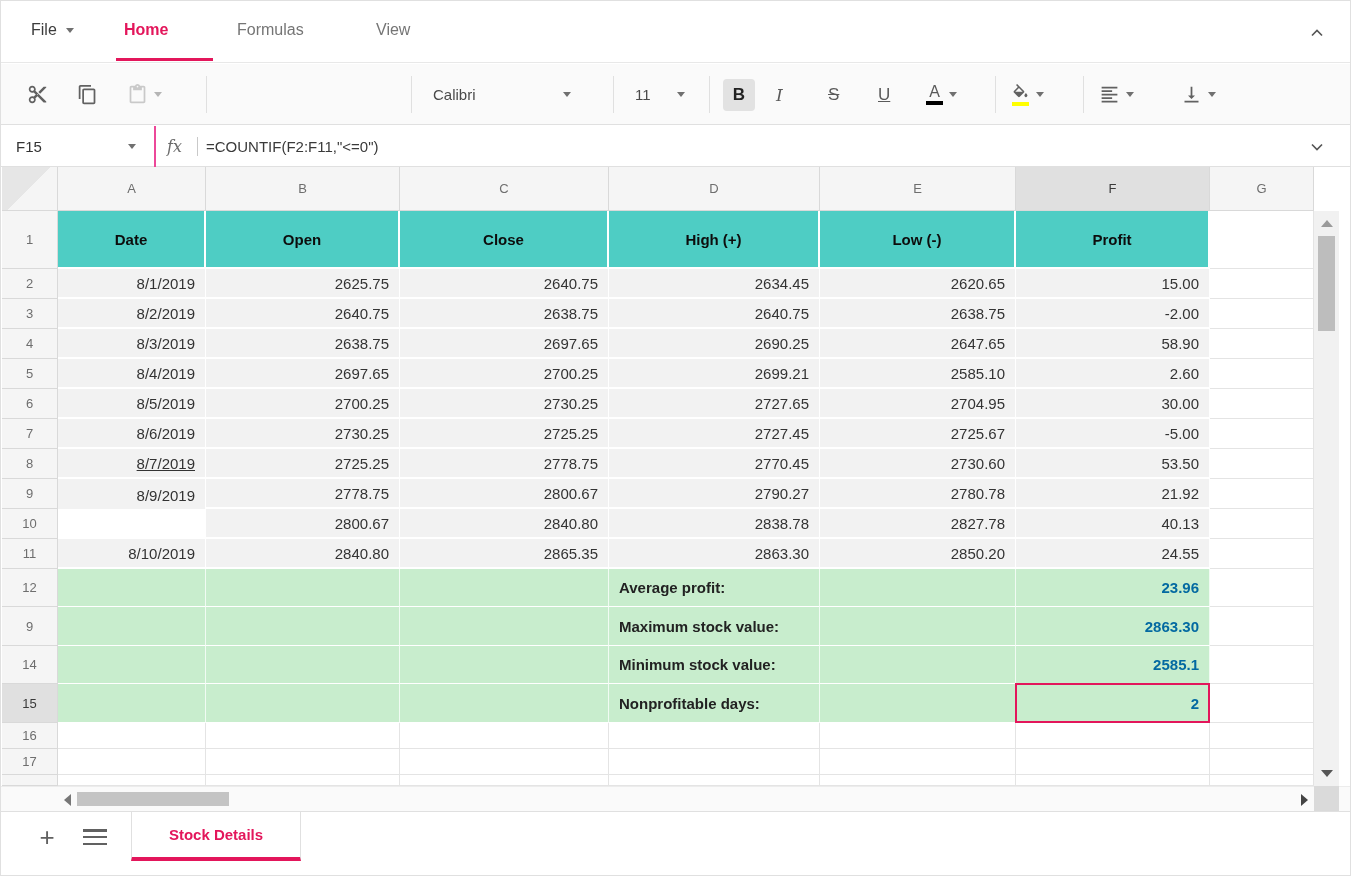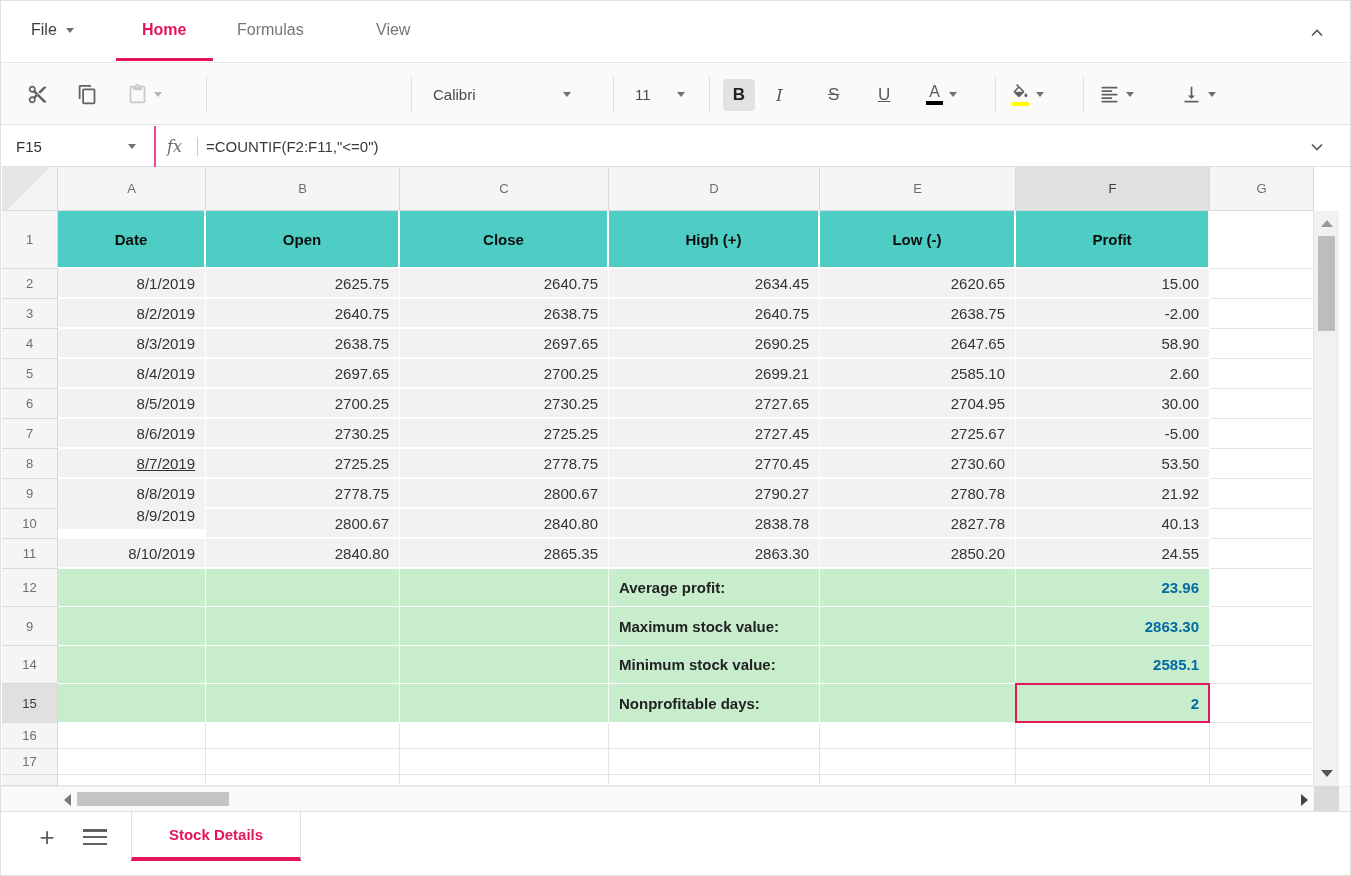--- a/index.html
+++ b/index.html
@@ -73,21 +73,21 @@
 </head>
 <body>
 
 <div class="app">
 
   <div class="menubar">
     <div class="file-menu">
       <span>File</span>
       <span class="caret"></span>
     </div>
-    <div class="rtab active" style="left:141px;">Home</div>
+    <div class="rtab active" style="left:123px;">Home</div>
     <div class="rtab" style="left:236px;">Formulas</div>
     <div class="rtab" style="left:375px;">View</div>
     <div class="tab-underline"></div>
     <svg class="collapse-btn" viewBox="0 0 24 24">
         <polyline points="6,15 12,9 18,15" fill="none" stroke="#555" stroke-width="2"></polyline>
       </svg>
   </div>
 
   <div class="toolbar">
     <div class="tb" style="left:26px;">
@@ -250,21 +250,21 @@
       <div class="cell plain" style="left: 1209px; top: 448px; width: 104px; height: 30px;"></div>
       <div class="hdr" style="left: 1px; top: 478px; width: 56px; height: 30px;">9</div>
       <div class="cell band num" style="left: 57px; top: 478px; width: 148px; height: 30px;">8/8/2019</div>
       <div class="cell band num" style="left: 205px; top: 478px; width: 194px; height: 30px;">2778.75</div>
       <div class="cell band num" style="left: 399px; top: 478px; width: 209px; height: 30px;">2800.67</div>
       <div class="cell band num" style="left: 608px; top: 478px; width: 211px; height: 30px;">2790.27</div>
       <div class="cell band num" style="left: 819px; top: 478px; width: 196px; height: 30px;">2780.78</div>
       <div class="cell band num" style="left: 1015px; top: 478px; width: 194px; height: 30px;">21.92</div>
       <div class="cell plain" style="left: 1209px; top: 478px; width: 104px; height: 30px;"></div>
       <div class="hdr" style="left: 1px; top: 508px; width: 56px; height: 30px;">10</div>
-      <div class="cell band num" style="left: 57px; top: 480px; width: 148px; height: 30px; margin-top: 20px;">8/9/2019</div>
+      <div class="cell band num" style="left: 57px; top: 480px; width: 148px; height: 30px;">8/9/2019</div>
       <div class="cell band num" style="left: 205px; top: 508px; width: 194px; height: 30px;">2800.67</div>
       <div class="cell band num" style="left: 399px; top: 508px; width: 209px; height: 30px;">2840.80</div>
       <div class="cell band num" style="left: 608px; top: 508px; width: 211px; height: 30px;">2838.78</div>
       <div class="cell band num" style="left: 819px; top: 508px; width: 196px; height: 30px;">2827.78</div>
       <div class="cell band num" style="left: 1015px; top: 508px; width: 194px; height: 30px;">40.13</div>
       <div class="cell plain" style="left: 1209px; top: 508px; width: 104px; height: 30px;"></div>
       <div class="hdr" style="left: 1px; top: 538px; width: 56px; height: 30px;">11</div>
       <div class="cell band num" style="left: 57px; top: 538px; width: 148px; height: 30px;">8/10/2019</div>
       <div class="cell band num" style="left: 205px; top: 538px; width: 194px; height: 30px;">2840.80</div>
       <div class="cell band num" style="left: 399px; top: 538px; width: 209px; height: 30px;">2865.35</div>

